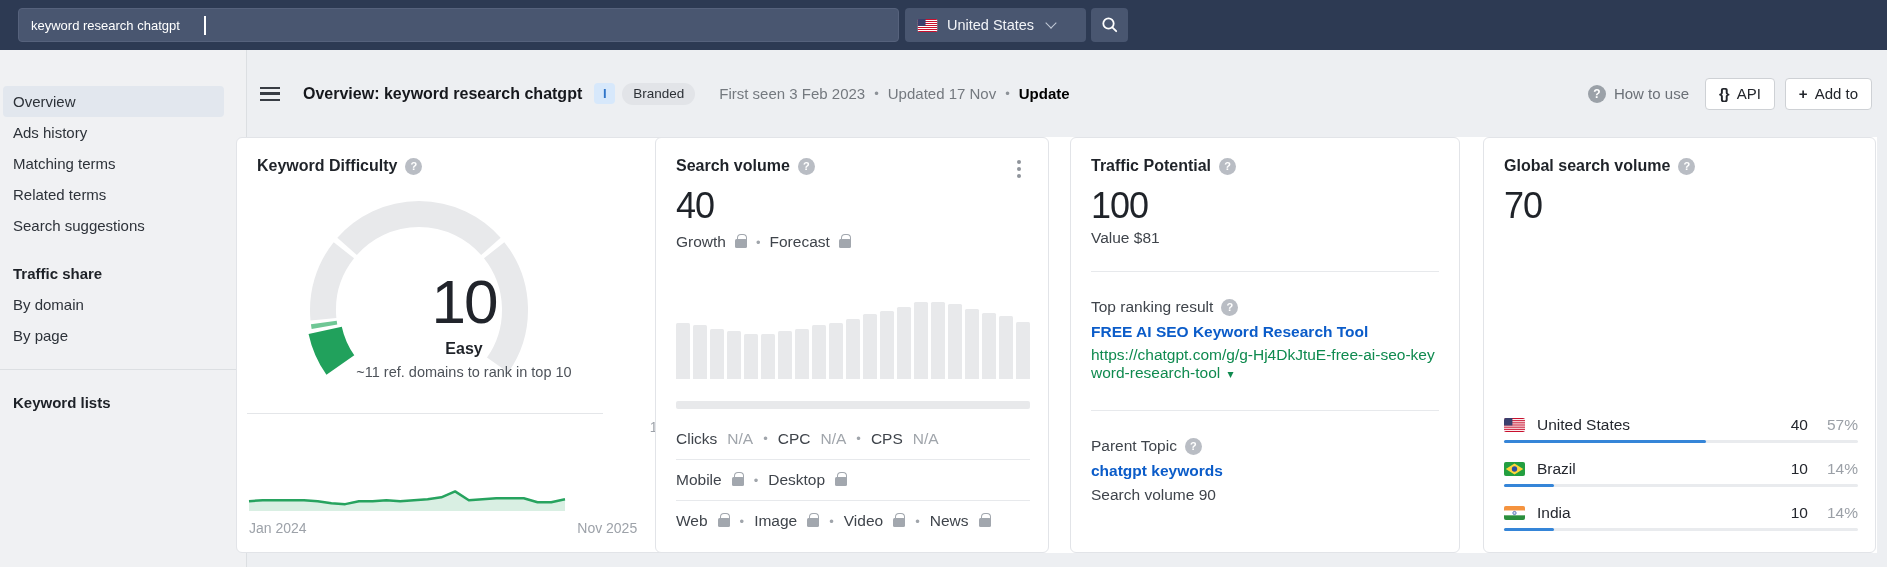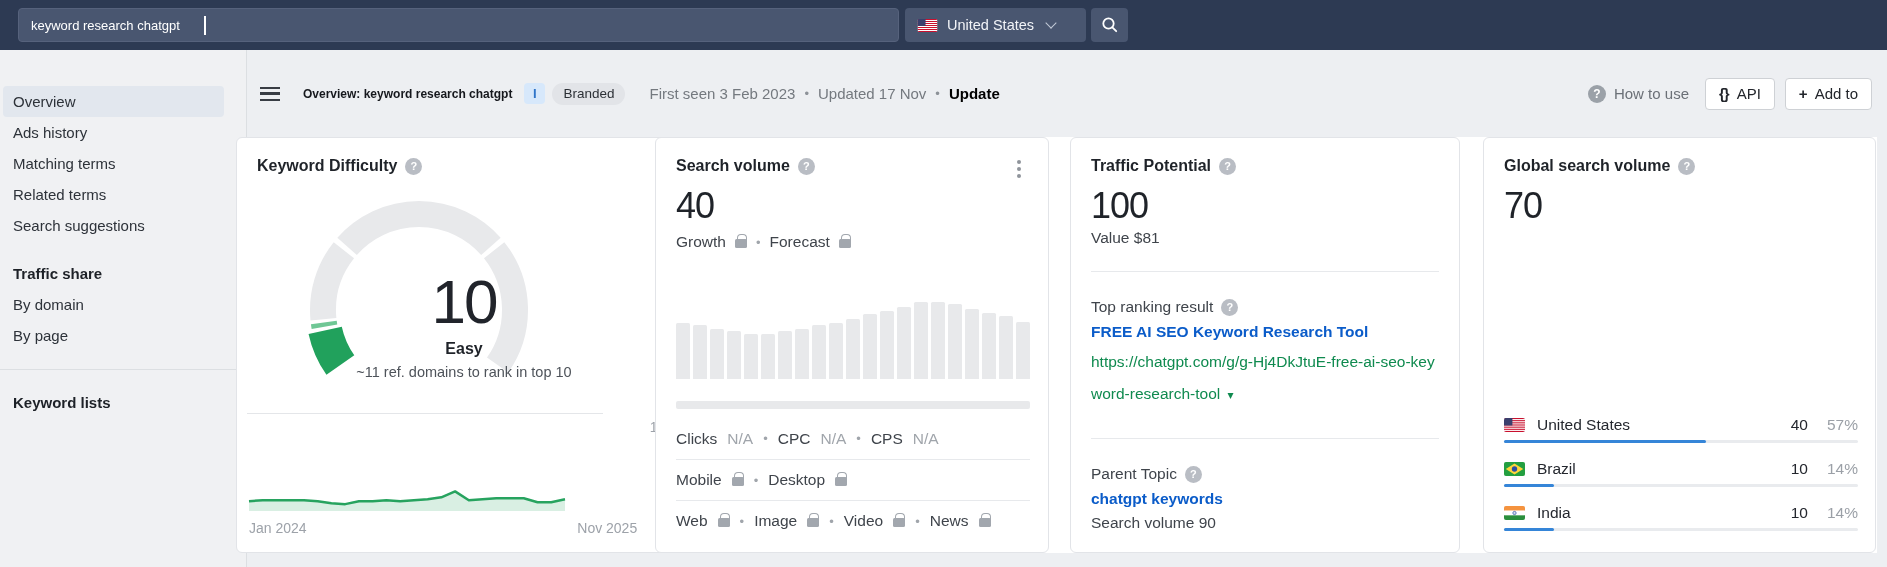--- a/index.html
+++ b/index.html
@@ -33,21 +33,21 @@
   .side-item.selected { background:#e2e7ee; }
   .side-header { font-weight:bold; color:#1d2127; margin-top:17px; cursor:default; }
   .side-divider { border-top:1px solid #dcdfe2; margin:18px 0 14px 0; }
 
   
   #header { position:absolute; left:248px; top:50px; width:1639px; height:87px;
     display:flex; align-items:center; padding:0 15px 0 12px; }
   .hamburger { width:20px; height:14px; border-top:2.5px solid #383d44;
     border-bottom:2.5px solid #383d44; position:relative; cursor:pointer; flex:none; }
   .hamburger::after { content:""; position:absolute; left:0; top:3.7px; width:100%; height:2.5px; background:#383d44; }
-  #page-title { font-size:12px; font-weight:bold; color:#16181d; margin-left:23px; white-space:nowrap; }
+  #page-title { font-size:16px; font-weight:bold; color:#16181d; margin-left:23px; white-space:nowrap; }
   .intent-badge { margin-left:12px; width:21px; height:21px; border-radius:4px; background:#d7e8fb;
     color:#2f74c9; font-size:13px; font-weight:bold; display:flex; align-items:center; justify-content:center; cursor:default; }
   .branded-pill { margin-left:7px; height:22px; border-radius:11px; background:#e2e4e8;
     color:#2c3036; font-size:13.5px; display:flex; align-items:center; padding:0 11px; cursor:default; }
   .hdr-meta { margin-left:24px; display:flex; align-items:center; gap:9px; font-size:15px; color:#74797f; white-space:nowrap; }
   .hdr-meta .sep { color:#8d9298; font-size:13px; }
   .update-link { color:#000000; font-weight:bold; cursor:pointer; }
   .hdr-right { margin-left:auto; display:flex; align-items:center; gap:10px; }
   .how-to-use { display:flex; align-items:center; gap:8px; color:#6b7077; font-size:15px; cursor:pointer; margin-right:6px; }
   .help-big { width:18px; height:18px; border-radius:50%; background:#9ba1a8; color:#fff;
@@ -106,21 +106,21 @@
   .lock::before { content:""; position:absolute; left:2px; top:-5px; width:8px; height:7px;
     border:1.8px solid #a2a7ae; border-bottom:none; border-radius:4px 4px 0 0; }
 
   
   .tp-flow { position:absolute; left:20px; top:91px; right:20px; }
   .val-sub { font-size:15.5px; color:#3f444b; }
   .hr { border-top:1px solid #e7e9ec; margin-top:24px; }
   .tp-label { display:flex; align-items:center; font-size:15.5px; color:#3f444b; margin-top:26px; }
   .bluelink { display:block; margin-top:7px; font-size:15.5px; font-weight:bold; color:#0b5cc9;
     text-decoration:none; cursor:pointer; }
-  .greenurl { margin-top:5px; font-size:15.5px; line-height:32px; color:#0f8a4f; word-break:break-all; cursor:pointer; }
+  .greenurl { margin-top:5px; font-size:15.5px; line-height:18px; color:#0f8a4f; word-break:break-all; cursor:pointer; }
   .greenurl .caret { font-size:12px; margin-left:3px; }
   .tp-vol { margin-top:6px; font-size:15.5px; color:#3f444b; }
   .hr2 { border-top:1px solid #e7e9ec; margin-top:27px; }
 
   
   #gv-countries { position:absolute; left:20px; top:272px; right:17px; }
   .gv-row { height:44px; }
   .gv-line { height:30px; display:flex; align-items:center; gap:12px; font-size:15.5px; color:#24272e; }
   .gv-name { flex:1; }
   .gv-val { font-weight:normal; }

